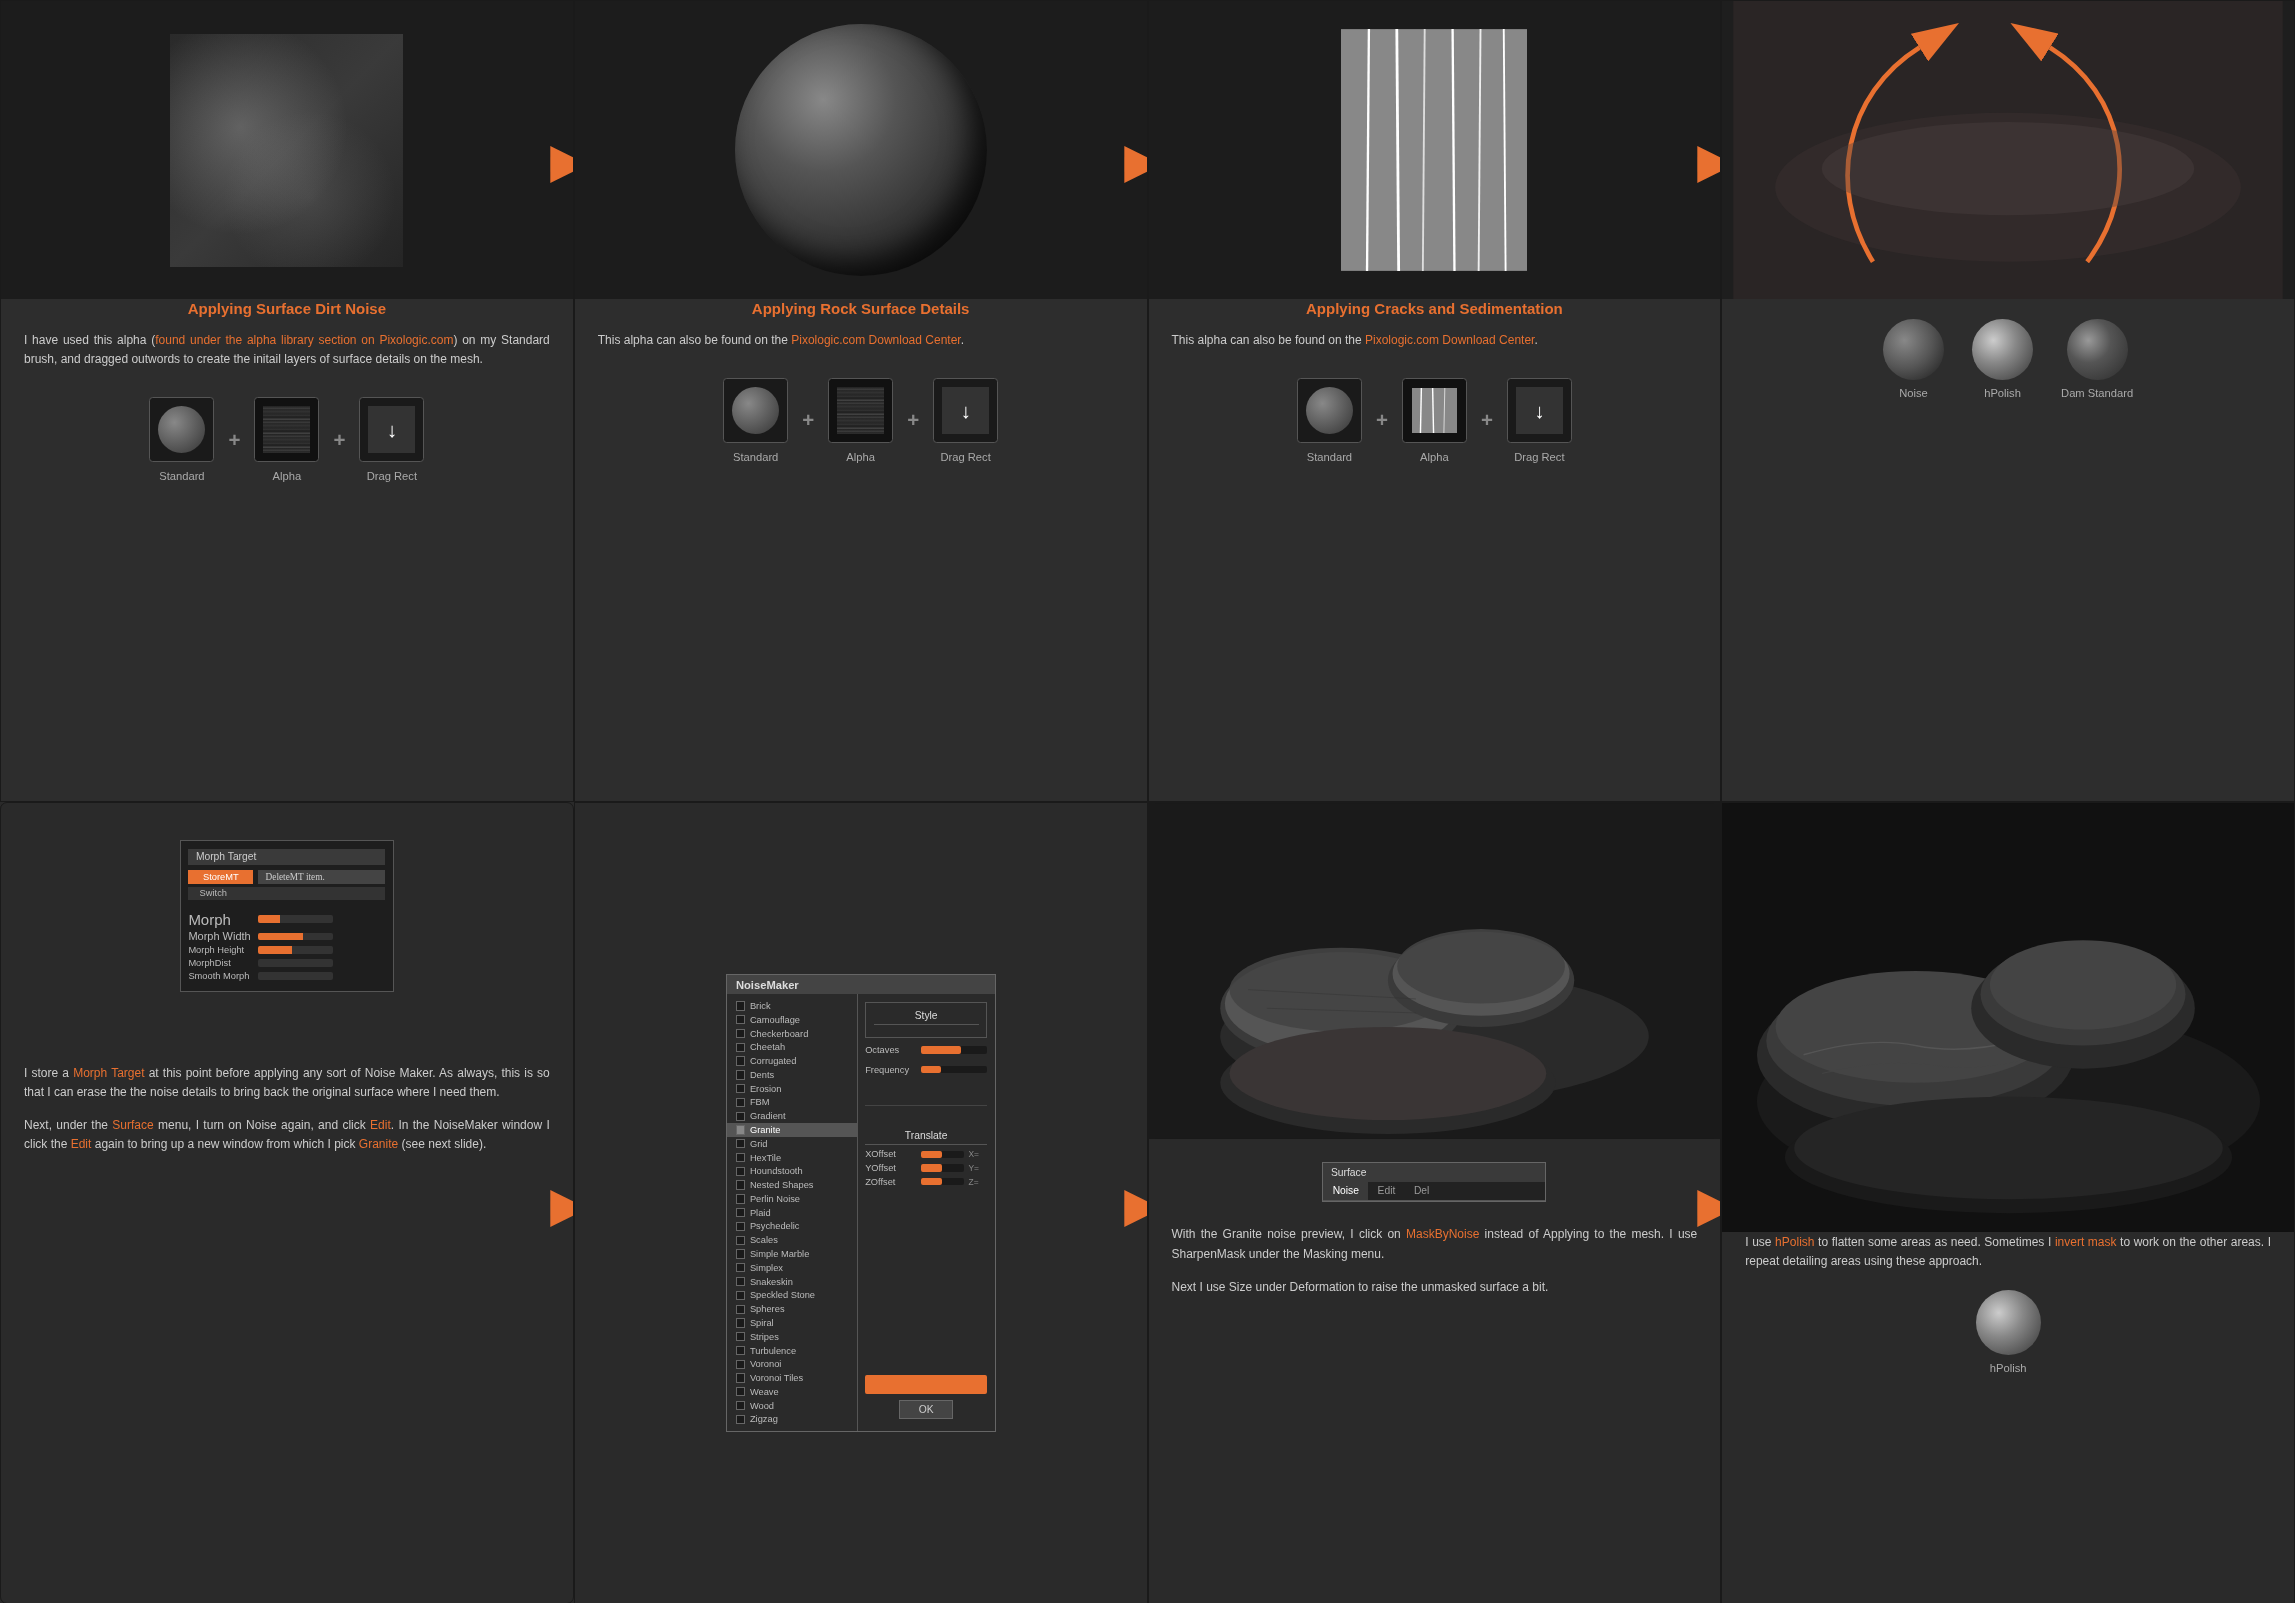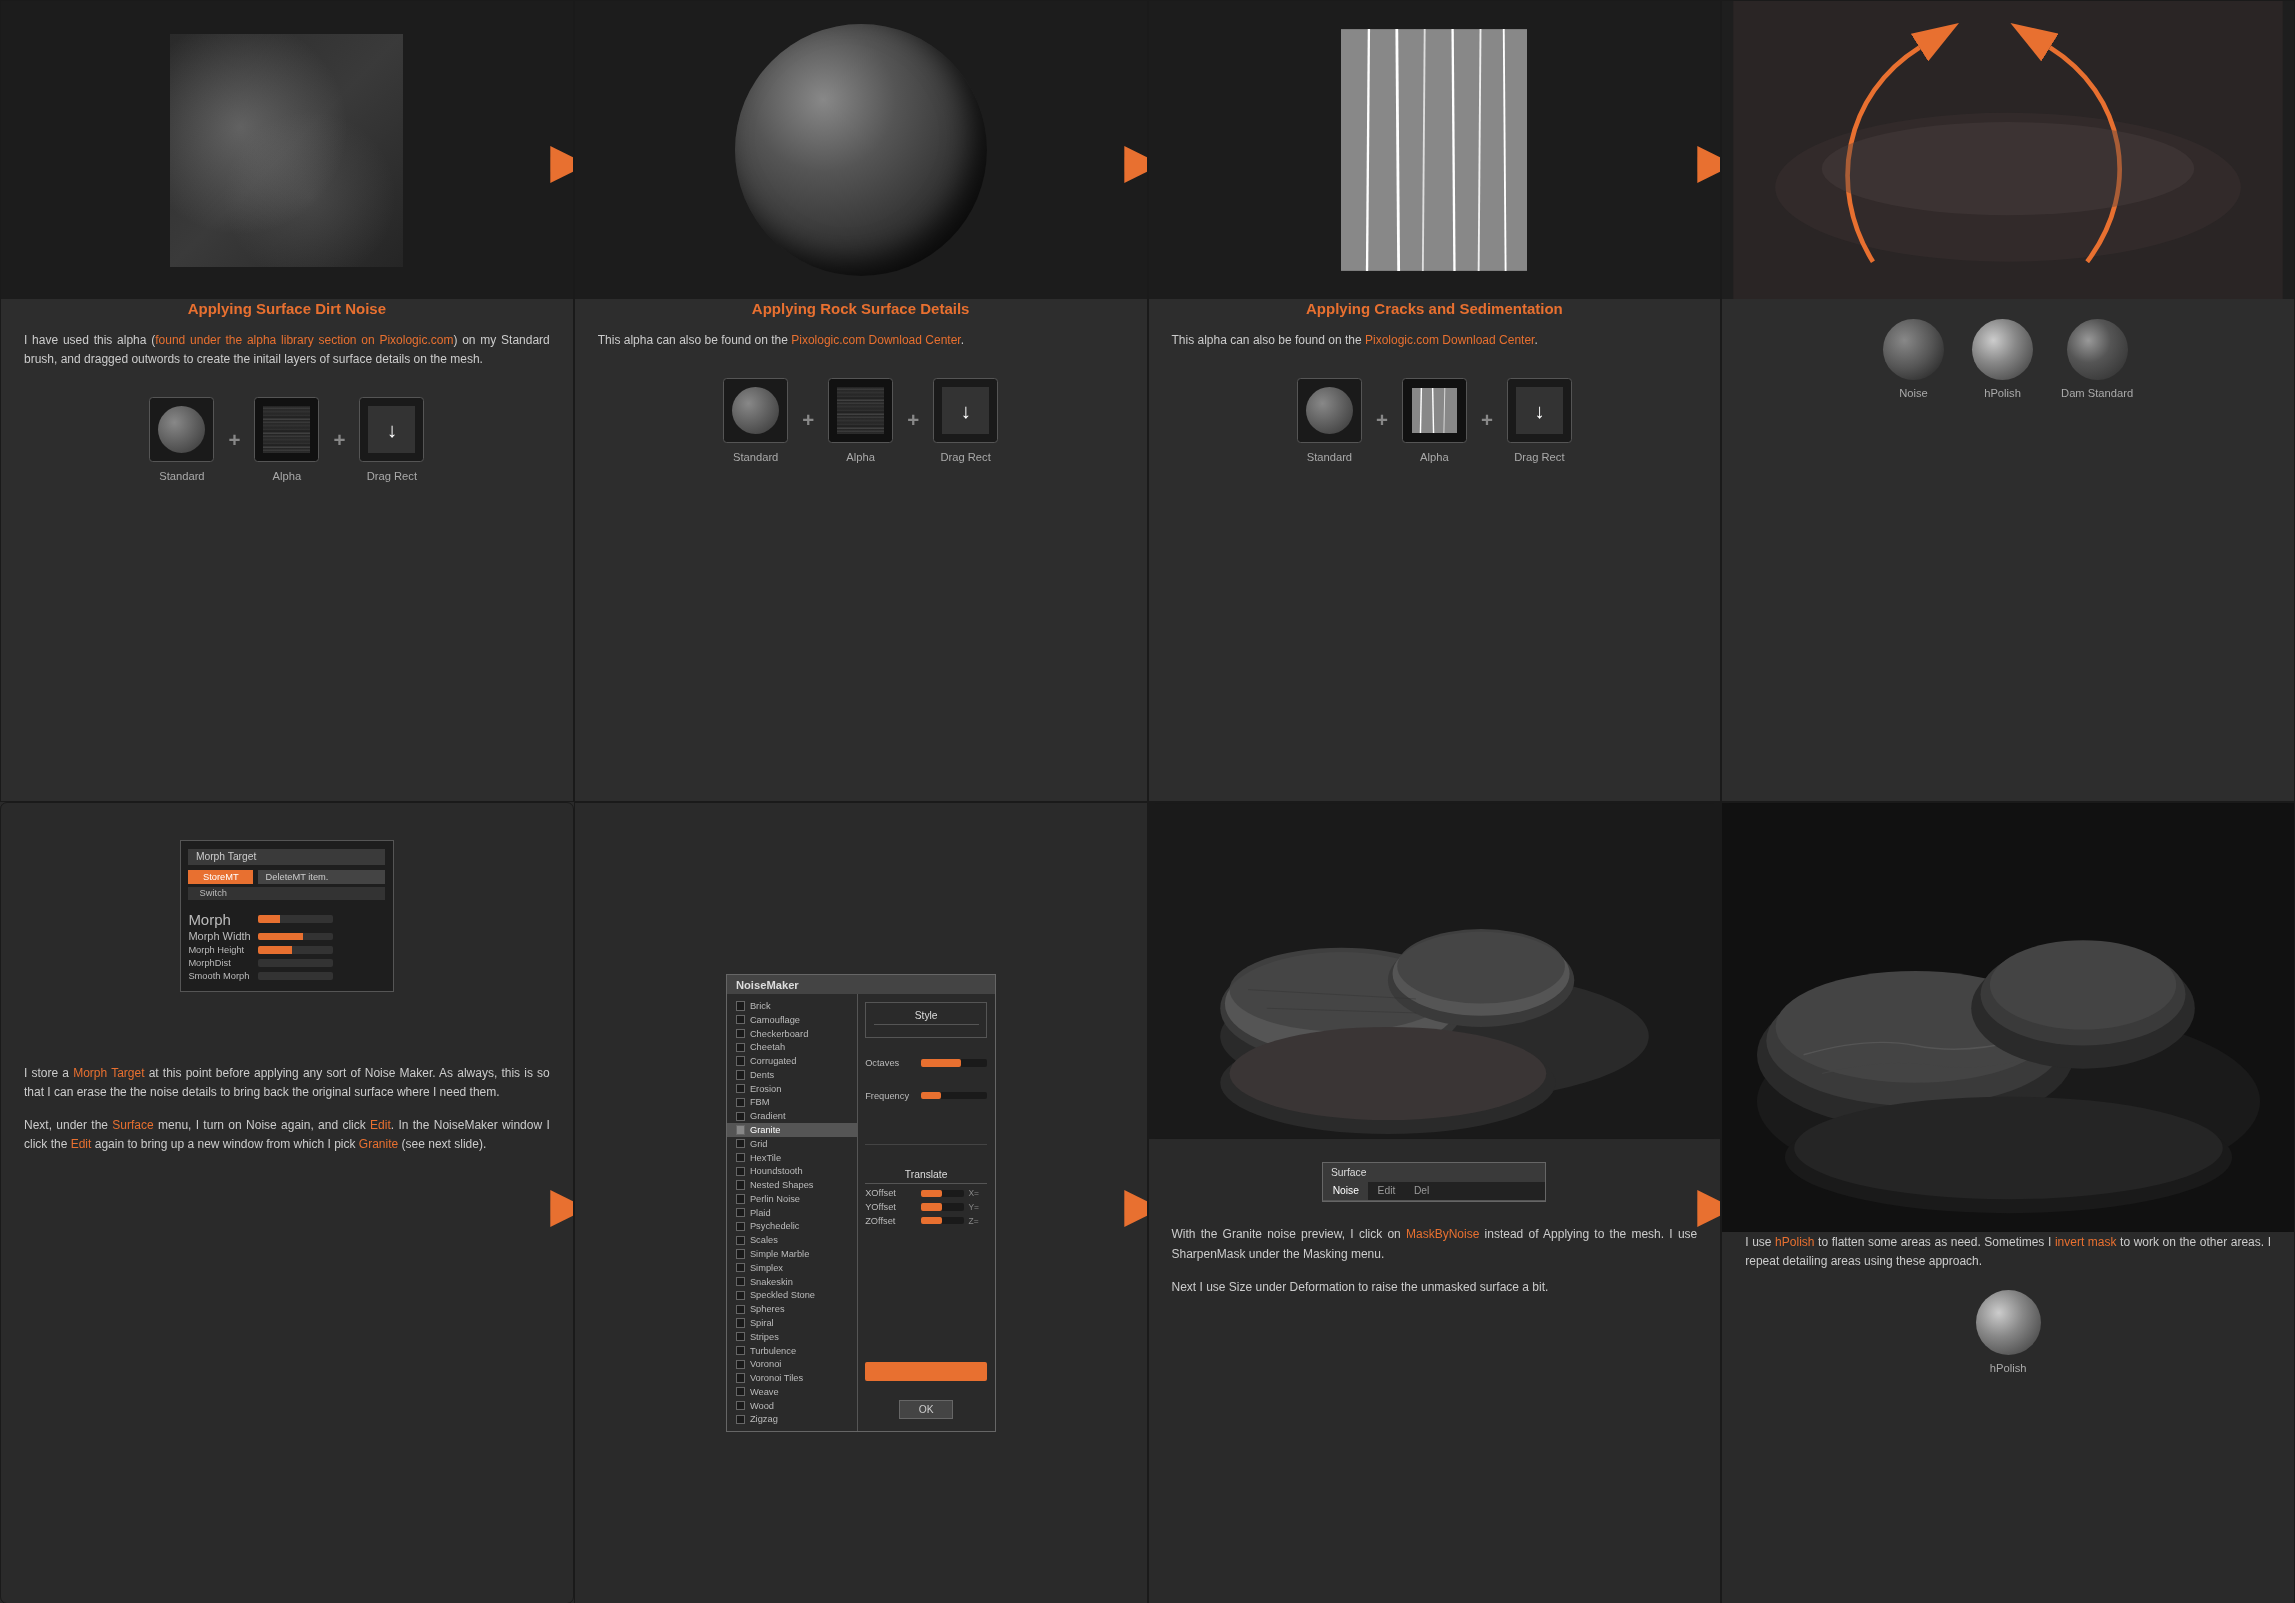--- a/index.html
+++ b/index.html
@@ -204,21 +204,21 @@
 
     .nm-checkbox.checked {
       background: #888;
     }
 
     .nm-right {
       flex: 1;
       padding: 7.5px;
       display: flex;
       flex-direction: column;
-      gap: 15px;
+      gap: 2px;
     }
 
     .nm-section-title {
       text-align: center;
       color: #ddd;
       font-size: 10.3px;
       border-bottom: 0.9px solid #555;
       padding-bottom: 2.8px;
       margin-bottom: 4.7px;
     }
@@ -588,21 +588,21 @@
     </div>
   </div>
 
   <div class="cell bottom-cell" style="position:relative;border-radius:7px;">
     <div style="height:242px; display:flex; align-items:flex-start; padding:18.6px;">
 
       <div class="morph-panel">
         <div class="morph-panel-title">Morph Target</div>
         <div class="morph-row">
           <div style="background:#e87030; color:#fff; padding:1.9px 7.5px; font-size:9.3px; width:65px;text-align:center;">StoreMT</div>
-          <div style="background:#444; color:#ccc; padding:1.9px 7.5px; font-size:9.3px; flex:1;">DeleteMT item.</div>
+          <div style="background:#444; color:#ccc; padding:1.9px 7.5px; font-size:9.3px; flex:1;font-family:Liberation Serif, serif;">DeleteMT item.</div>
         </div>
         <div class="morph-row">
           <div style="background:#333; color:#bbb; padding:1.9px 11.2px; font-size:9.3px; flex:1;">Switch</div>
         </div>
         <div style="height:4.7px;"></div>
         <div class="morph-row">
           <span style="font-size:15px;color:#bbb; min-width:65px;">Morph</span>
           <div class="morph-slider"></div>
         </div>
         <div class="morph-row">

